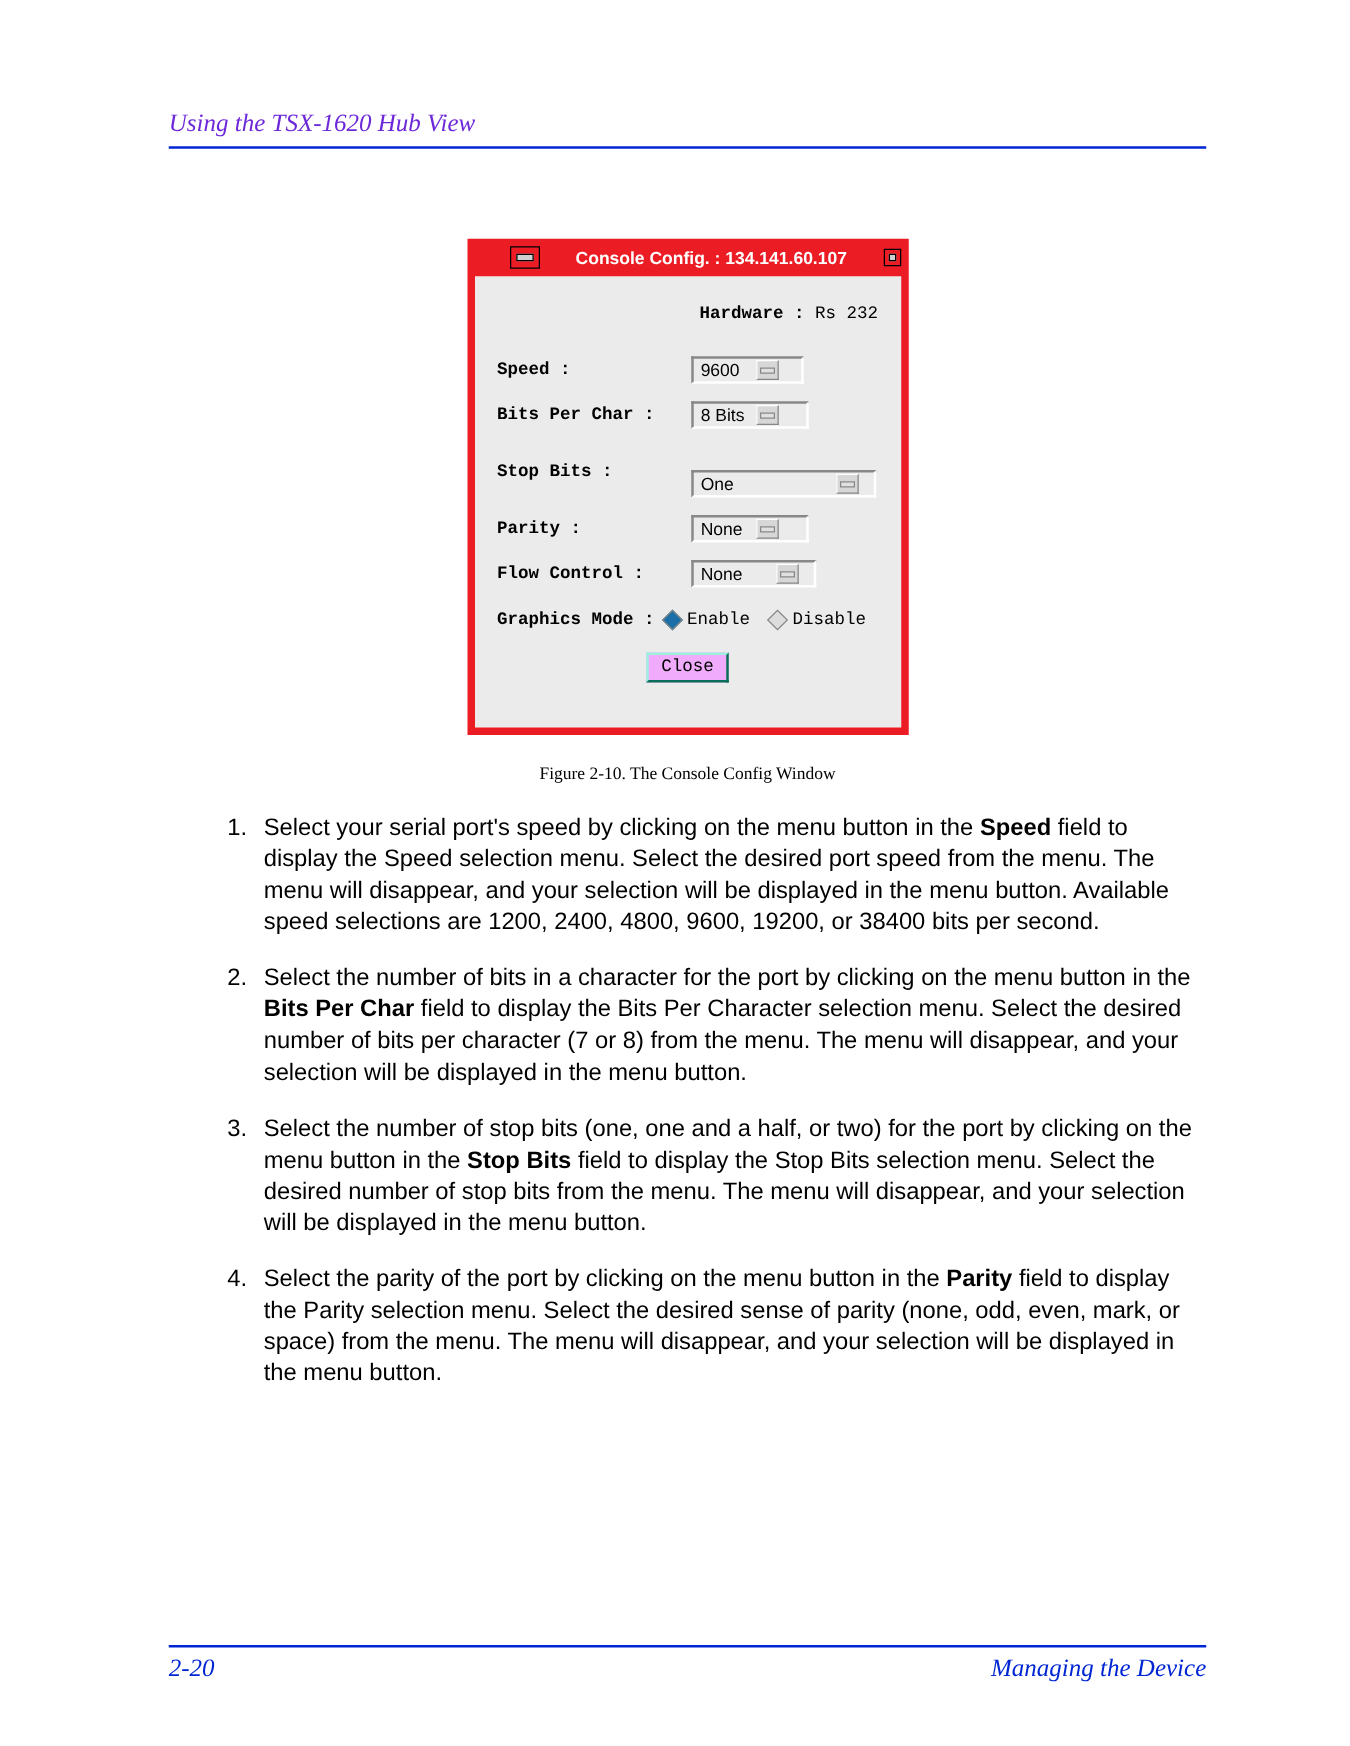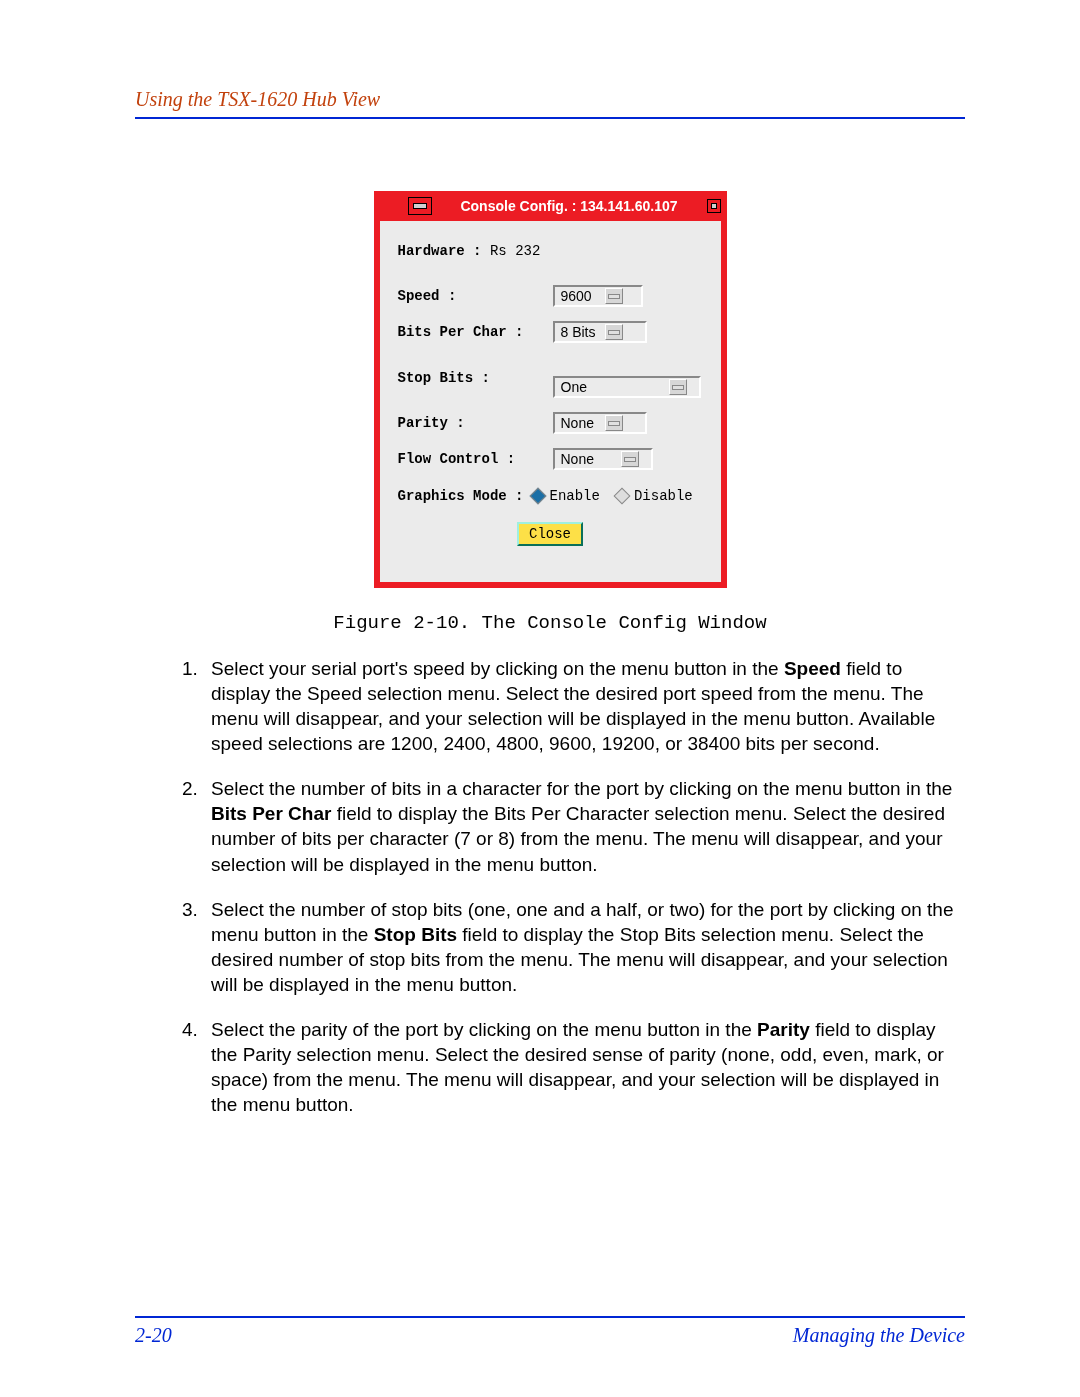--- a/index.html
+++ b/index.html
@@ -11,21 +11,21 @@
   }
   .page {
     width: 1080px;
     height: 1397px;
     position: relative;
     box-sizing: border-box;
     padding: 88px 115px 60px 135px;
   }
   .header-title {
     font-style: italic;
-    color: #c2410c;
+    color: #6d28d9;
     font-size: 20px;
   }
   .header-rule {
     border: none;
     border-top: 2px solid #0026d4;
     margin: 6px 0 0 0;
   }
 
   
   .figure-wrap {
@@ -77,21 +77,21 @@
   }
   .tb-right-dot { width:4px; height:4px; background:#d0d0d0; border:1px solid #000; }
 
   .win-body {
     background: #ebebeb;
     padding: 22px 18px 36px 18px;
     box-sizing: border-box;
     color: #000;
   }
   .hw-row {
-    text-align: left;
+    text-align: right;
     margin-bottom: 26px;
   }
   .hw-row b { font-weight: bold; }
   .cfg-row {
     display: flex;
     align-items: center;
     margin-bottom: 14px;
     gap: 25px;
   }
   .lbl {
@@ -139,34 +139,34 @@
     border: 1px solid #888;
     margin: 0 6px;
     display: inline-block;
   }
   .diamond.on { background: #1b6fa6; }
   .diamond.off { background: #ddd; }
 
   .close-btn {
     display: block;
     margin: 0 auto;
-    background: #fde047;
+    background: #f0abfc;
     border-top: 2px solid #9ff0df;
     border-left: 2px solid #9ff0df;
     border-bottom: 2px solid #0a6f59;
     border-right: 2px solid #0a6f59;
     padding: 2px 10px;
     font-family: "Courier New", monospace;
     font-size: 14px;
     cursor: pointer;
   }
 
   .fig-caption {
-    font-family: Liberation Mono, monospace;
-    font-size: 19px;
+    font-family: Liberation Serif, serif;
+    font-size: 14px;
     margin-top: 24px;
   }
 
   
   .body-text {
     font-size: 20px;
     margin-top: 40px;
     line-height: 1.28;
   }
   .body-text b { font-weight: bold; }

